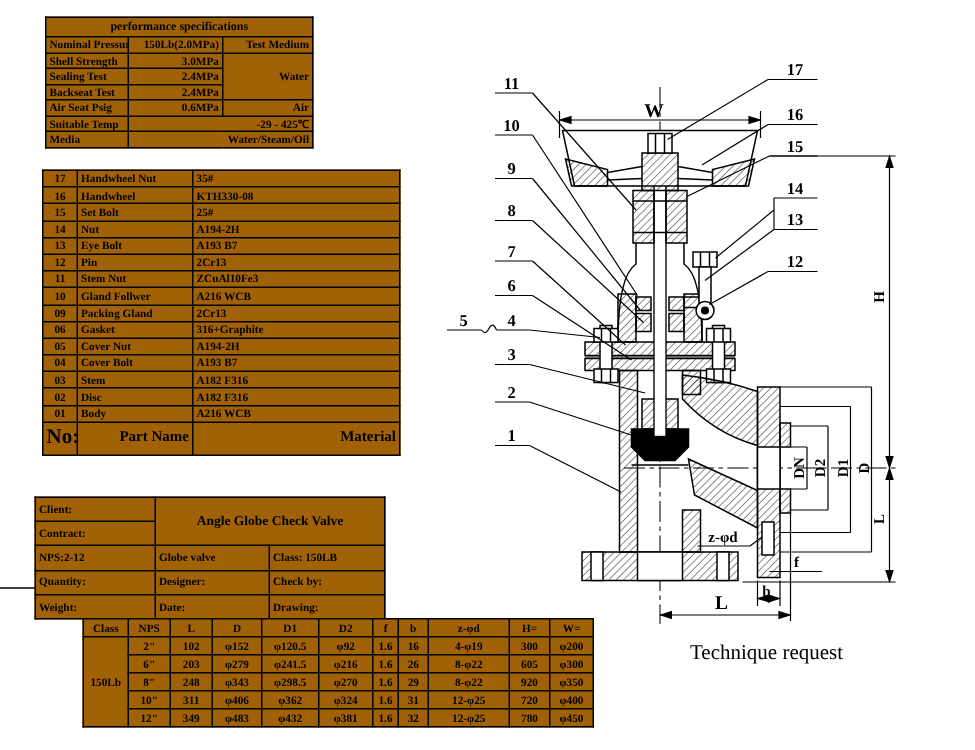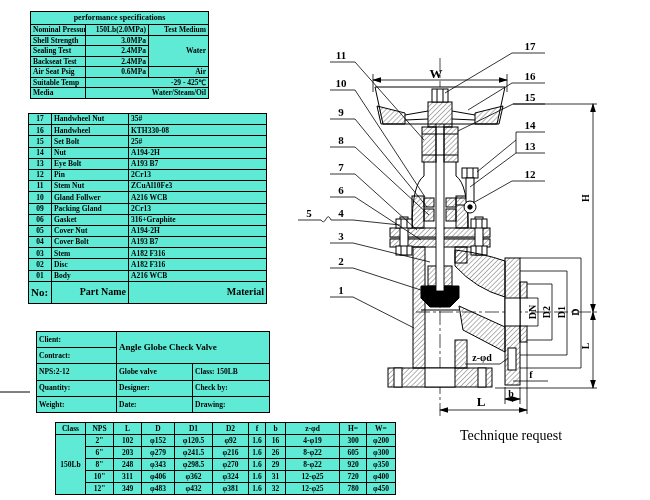--- a/index.html
+++ b/index.html
@@ -1,38 +1,38 @@
 <!DOCTYPE html>
 <html><head>
 <meta charset="utf-8">
 <style>
   html,body{margin:0;padding:0}
   body{width:650px;height:500px;position:relative;background:#fff;color:#000;
        font-family:"Liberation Serif",serif;overflow:hidden}
-  table{border-collapse:collapse;position:absolute;table-layout:fixed;background:#5eead4;z-index:2}
+  table{border-collapse:collapse;position:absolute;table-layout:fixed;background:#a16207;z-index:2}
   td{border:1px solid #000;padding:0 2px;font-size:7.5px;font-weight:bold;line-height:1;
      white-space:nowrap;overflow:hidden;vertical-align:middle}
   
   .perf{left:30px;top:11px;width:178px}
   .perf td{height:9.5px}
   .perf .ttl{height:12px;text-align:center;font-size:8px}
   .perf .lab{text-align:left}
   .perf .val,.perf .med{text-align:right}
   
   .parts{left:28px;top:113px;width:238px}
   .parts td{height:10.2px}
   .parts td.no{text-align:center}
   .parts td.ft{height:21px;font-size:10px;text-align:right}
-  .parts td.ftno{height:21px;font-size:11px;text-align:left}
+  .parts td.ftno{height:21px;font-size:14px;text-align:left}
   
-  .tblock{left:36px;top:331px;width:233px}
+  .tblock{left:23px;top:331px;width:233px}
   .tblock td{height:15.2px;text-align:left}
-  .tblock .prod{font-size:9px}
+  .tblock .prod{text-align:center;font-size:9px}
   
-  .dims{left:55px;top:422px;width:340px}
+  .dims{left:55px;top:412px;width:340px}
   .dims td{height:11px;text-align:center;font-size:7.5px}
   
   .notes{position:absolute;left:438px;top:428px;width:212px;font-size:8.5px;z-index:2}
   .notes .nt{margin-left:22px;font-size:14px}
   .notes .ln{line-height:10.3px;margin-left:8px}
   svg{position:absolute;left:0;top:0;z-index:1}
   svg text{fill:#000;font-family:"Liberation Serif",serif;font-weight:bold}
   .co{font-size:11px;text-anchor:middle}
   .dm{font-size:10px;text-anchor:middle}
   .big{font-size:13px;text-anchor:middle}

